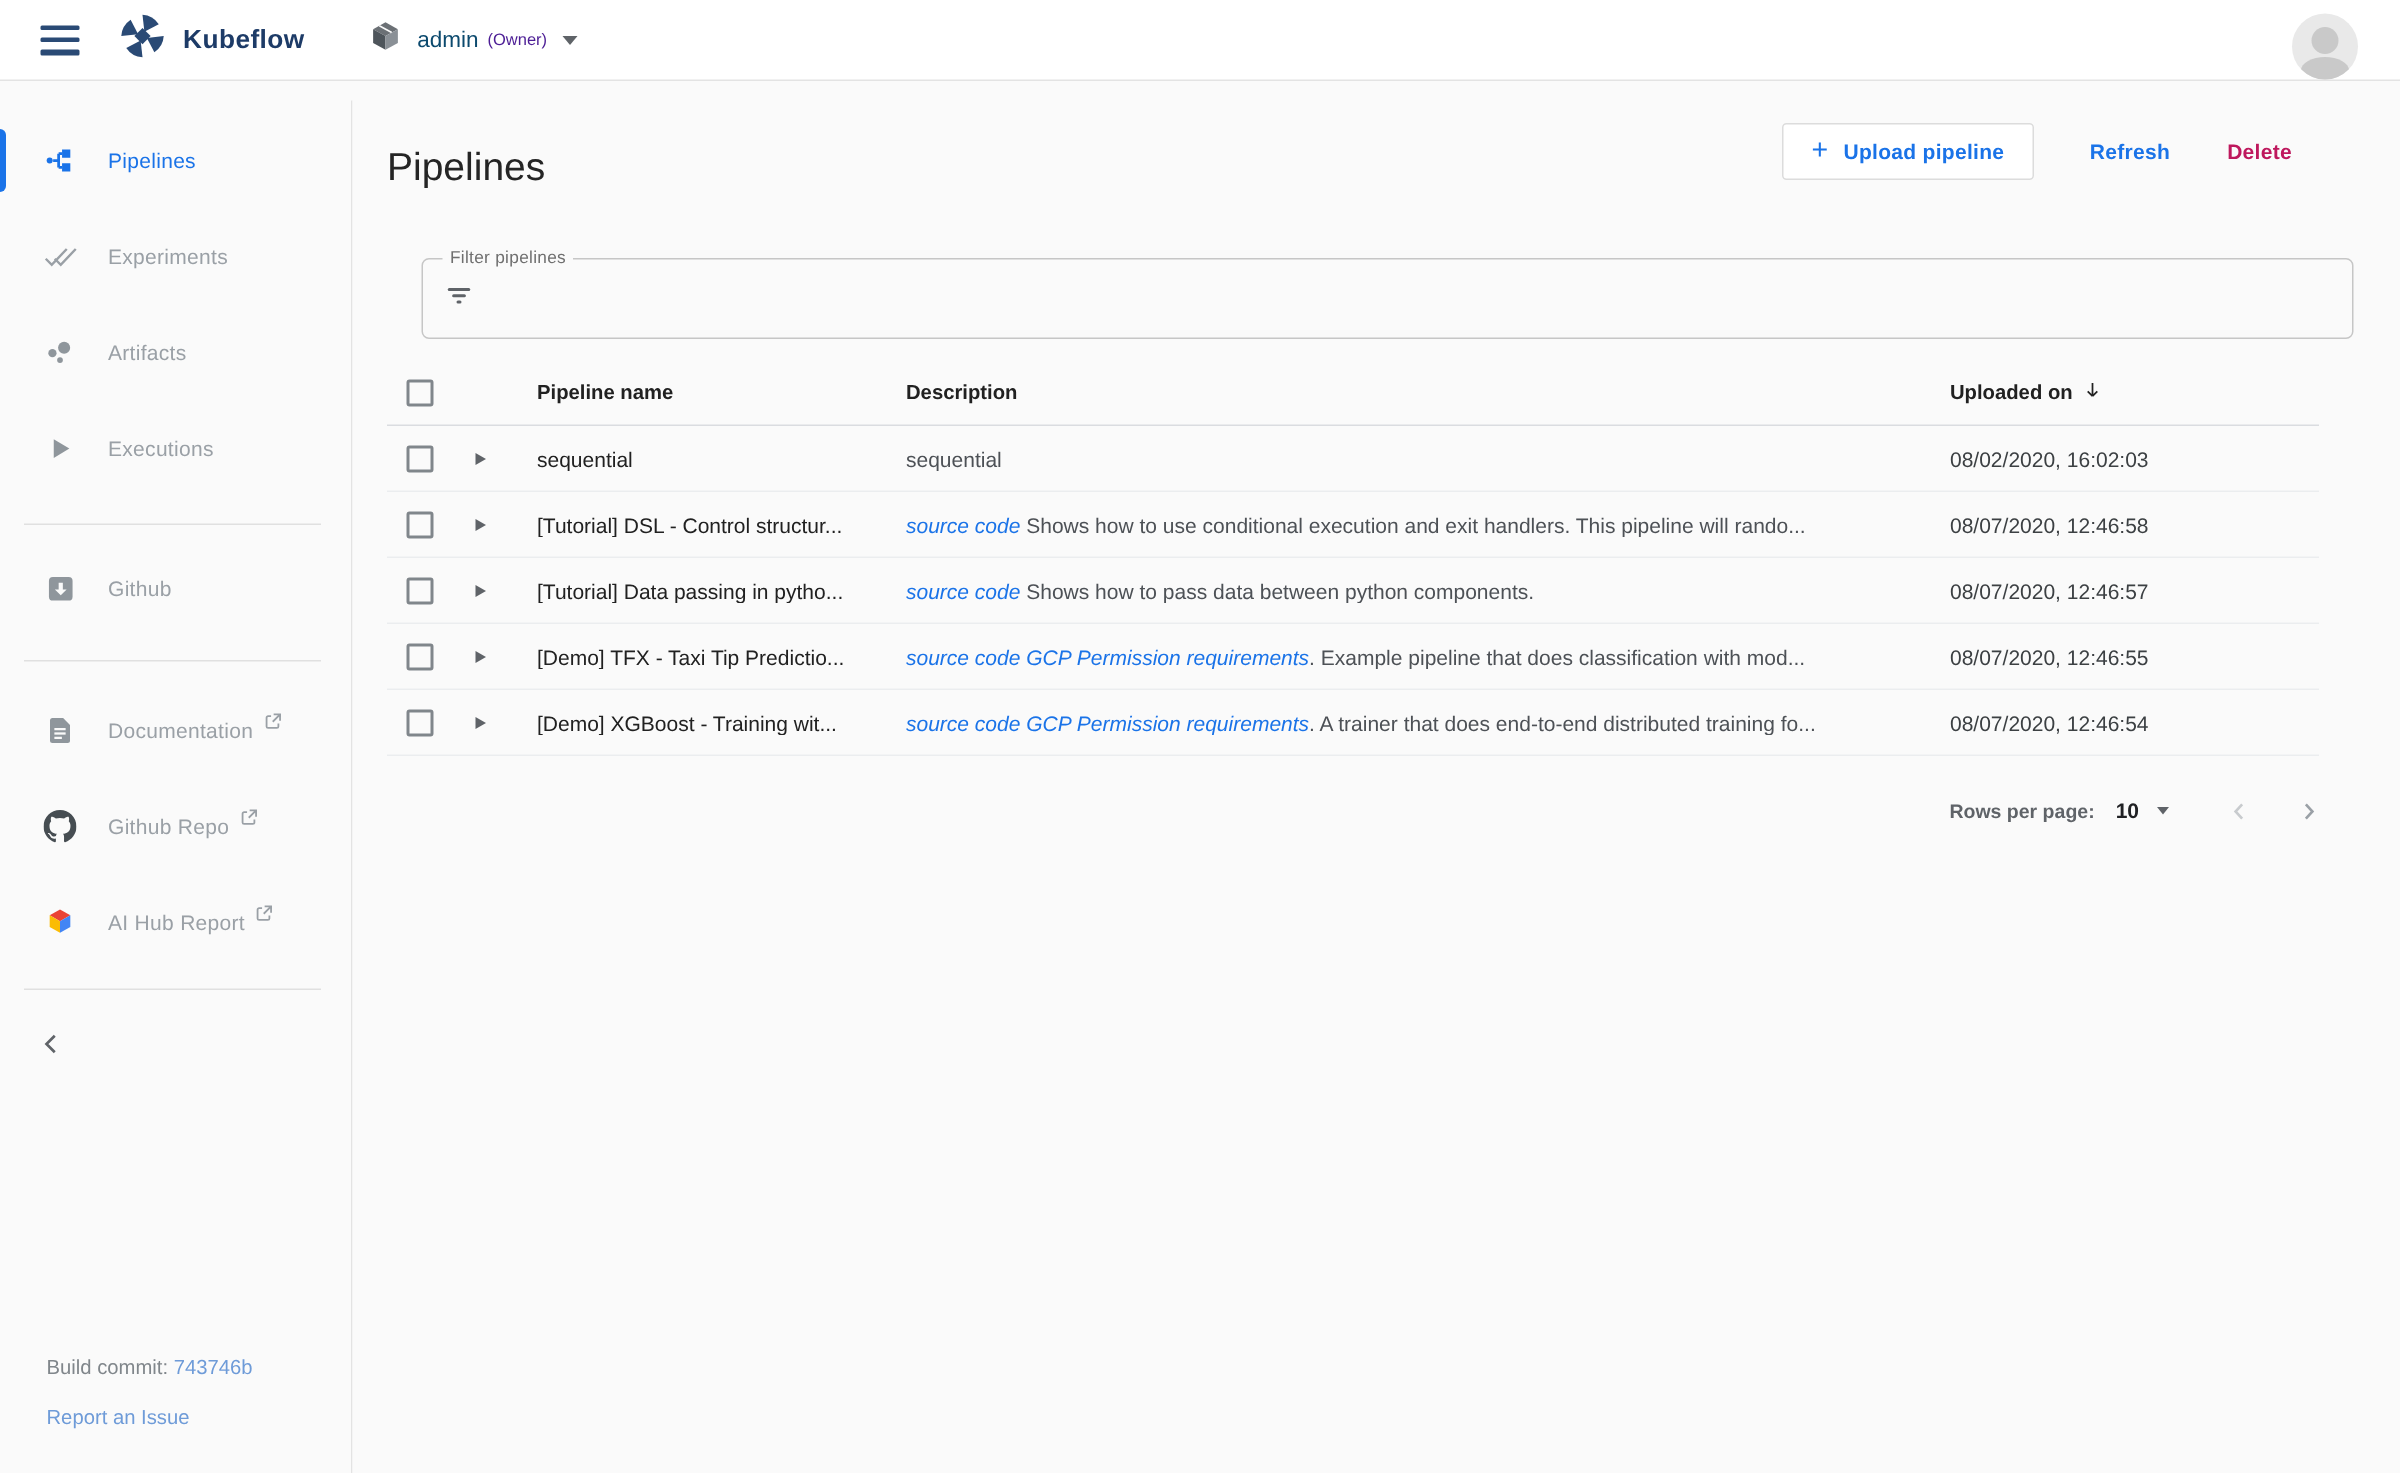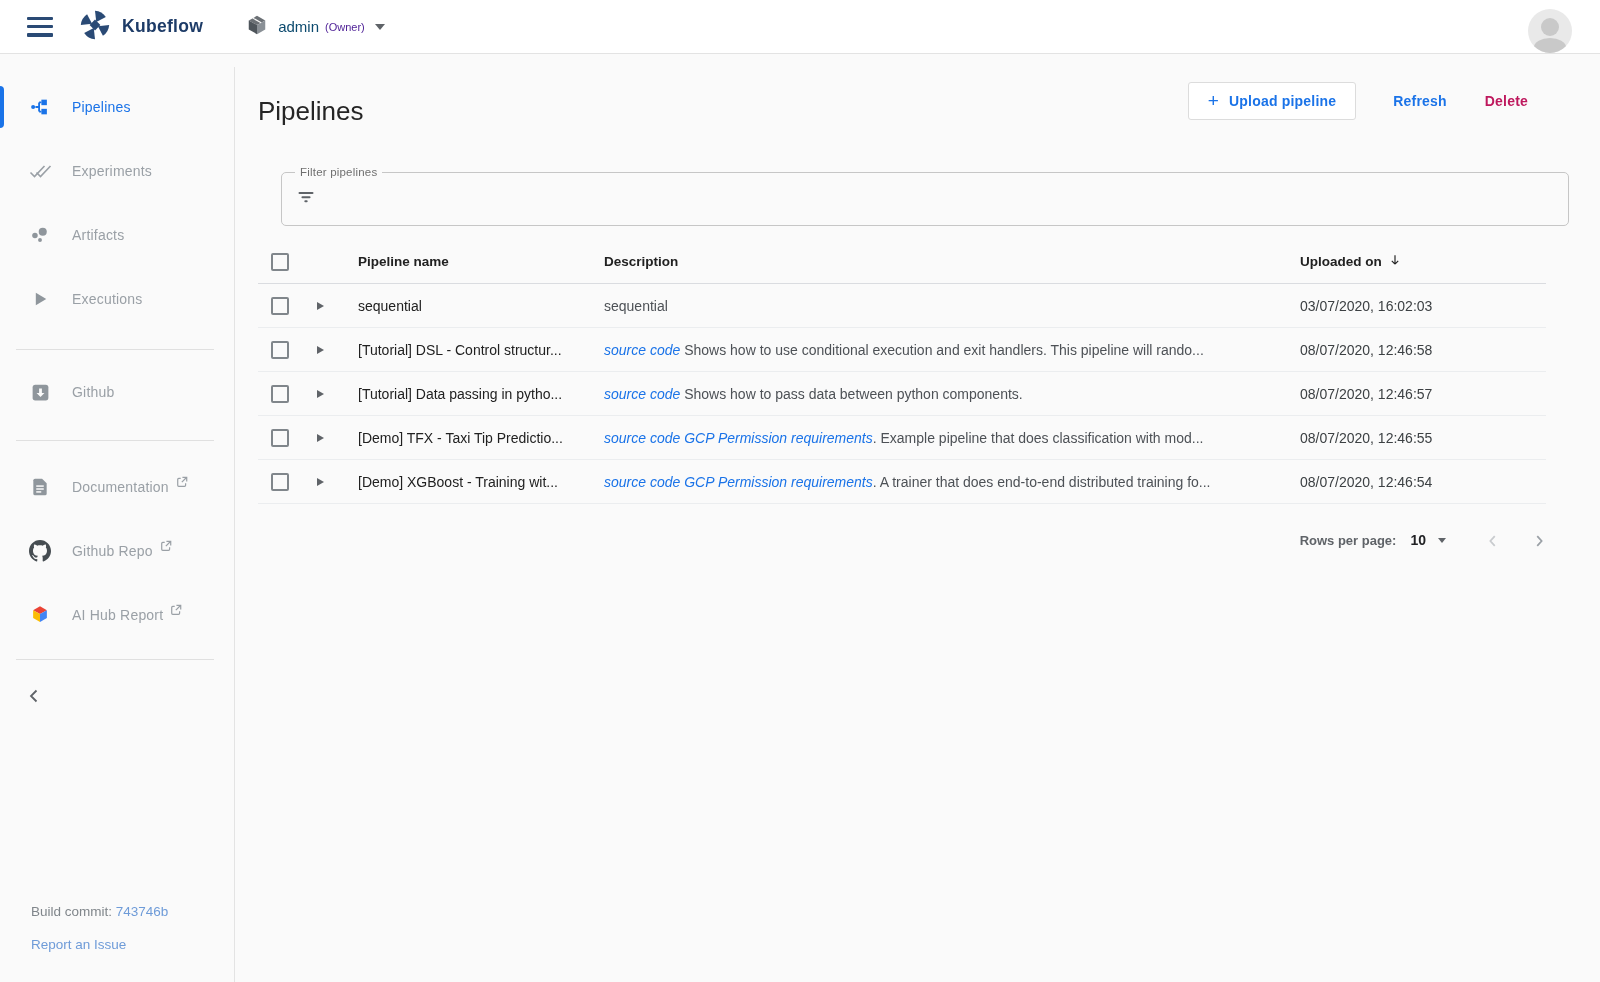--- a/index.html
+++ b/index.html
@@ -304,21 +304,21 @@
     <div id="table-body">
         <div class="trow tbody-row">
           <div>
             <div class="checkbox"></div>
           </div>
           <div>
             <div class="expander"></div>
           </div>
           <div class="cell-name">sequential</div>
           <div class="cell-desc"><span>sequential</span></div>
-          <div class="cell-date">03/07/2020, 16:02:03</div>
+          <div class="cell-date">08/02/2020, 16:02:03</div>
         </div>
         <div class="trow tbody-row">
           <div>
             <div class="checkbox"></div>
           </div>
           <div>
             <div class="expander"></div>
           </div>
           <div class="cell-name">[Tutorial] DSL - Control structur...</div>
           <div class="cell-desc"><span class="dlink">source code</span><span> Shows how to use conditional execution and exit handlers. This pipeline will rando...</span></div>

